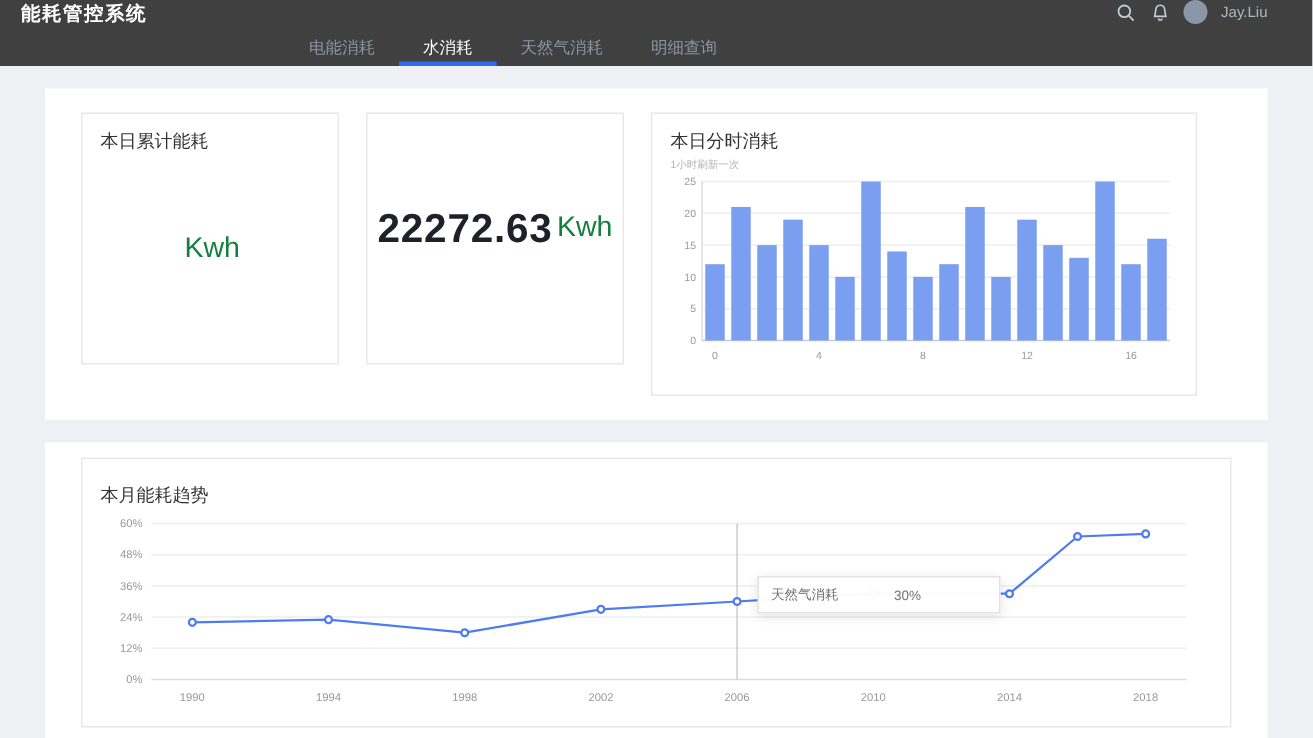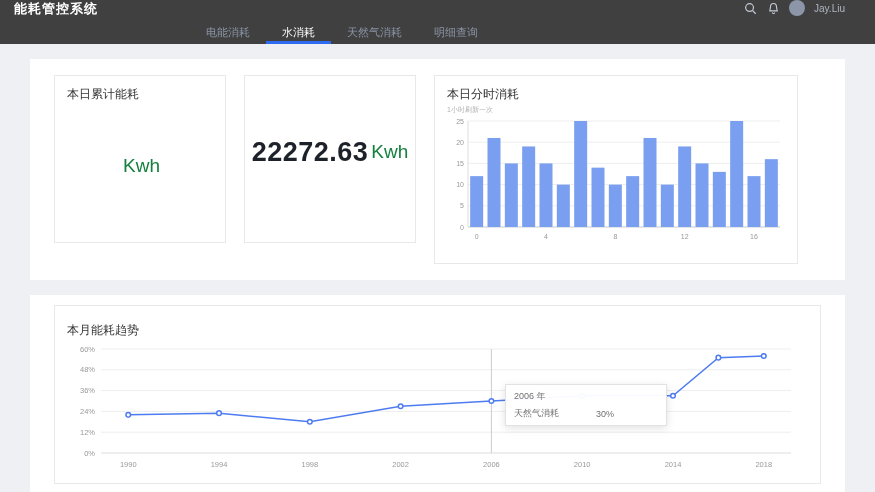--- a/index.html
+++ b/index.html
@@ -185,20 +185,19 @@
         <circle cx="244.81578947368462" cy="80.8" r="2.3" fill="#fff" stroke="#4e7cf0" stroke-width="1.5"></circle>
         <circle cx="335.60526315789485" cy="65.19999999999999" r="2.3" fill="#fff" stroke="#4e7cf0" stroke-width="1.5"></circle>
         <circle cx="426.3947368421051" cy="60" r="2.3" fill="#fff" stroke="#4e7cf0" stroke-width="1.5"></circle>
         <circle cx="517.1842105263154" cy="54.8" r="2.3" fill="#fff" stroke="#4e7cf0" stroke-width="1.5"></circle>
         <circle cx="607.9736842105257" cy="54.8" r="2.3" fill="#fff" stroke="#4e7cf0" stroke-width="1.5"></circle>
         <circle cx="653.3684210526308" cy="16.66666666666667" r="2.3" fill="#fff" stroke="#4e7cf0" stroke-width="1.5"></circle>
         <circle cx="698.763157894736" cy="14.933333333333337" r="2.3" fill="#fff" stroke="#4e7cf0" stroke-width="1.5"></circle>
       </svg>
 
     <div class="tooltip">
-      <div class="tt-title">2006 年</div>
       <div class="tt-row">
         <span>天然气消耗</span>
         <span class="tt-val">30%</span>
       </div>
     </div>
   </div>
 </section>
 
 </body></html>

